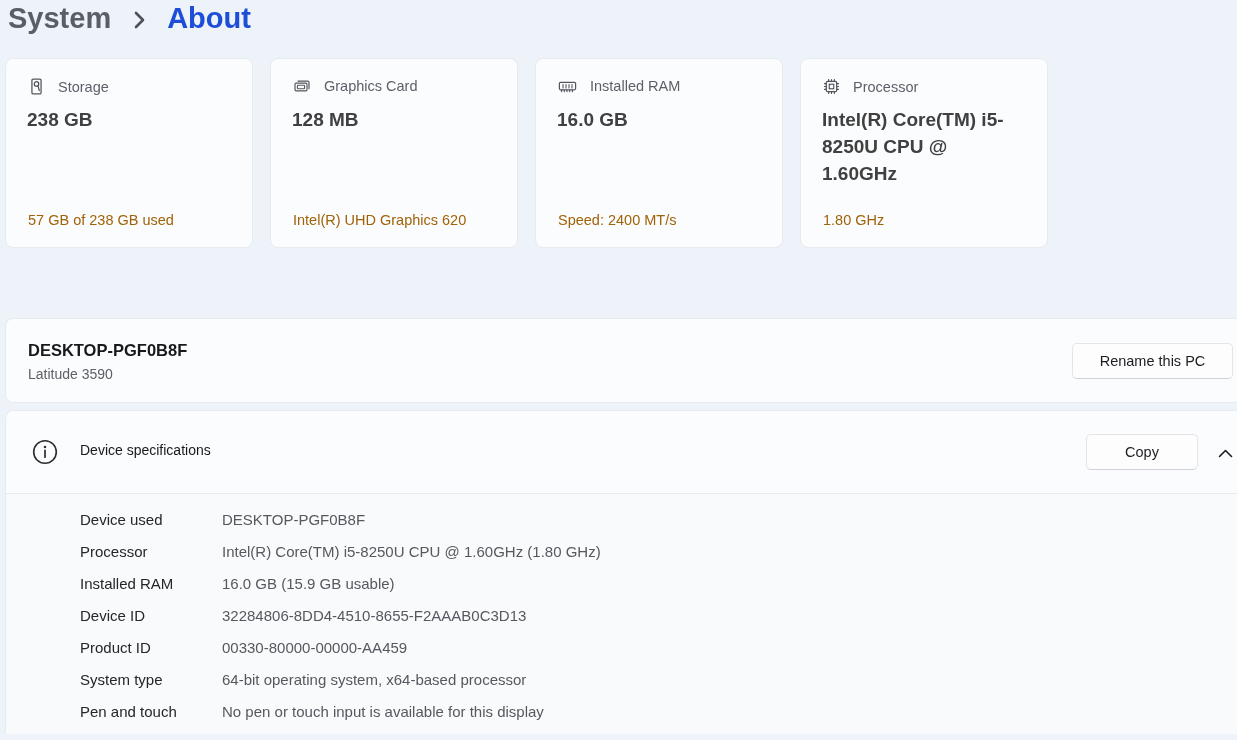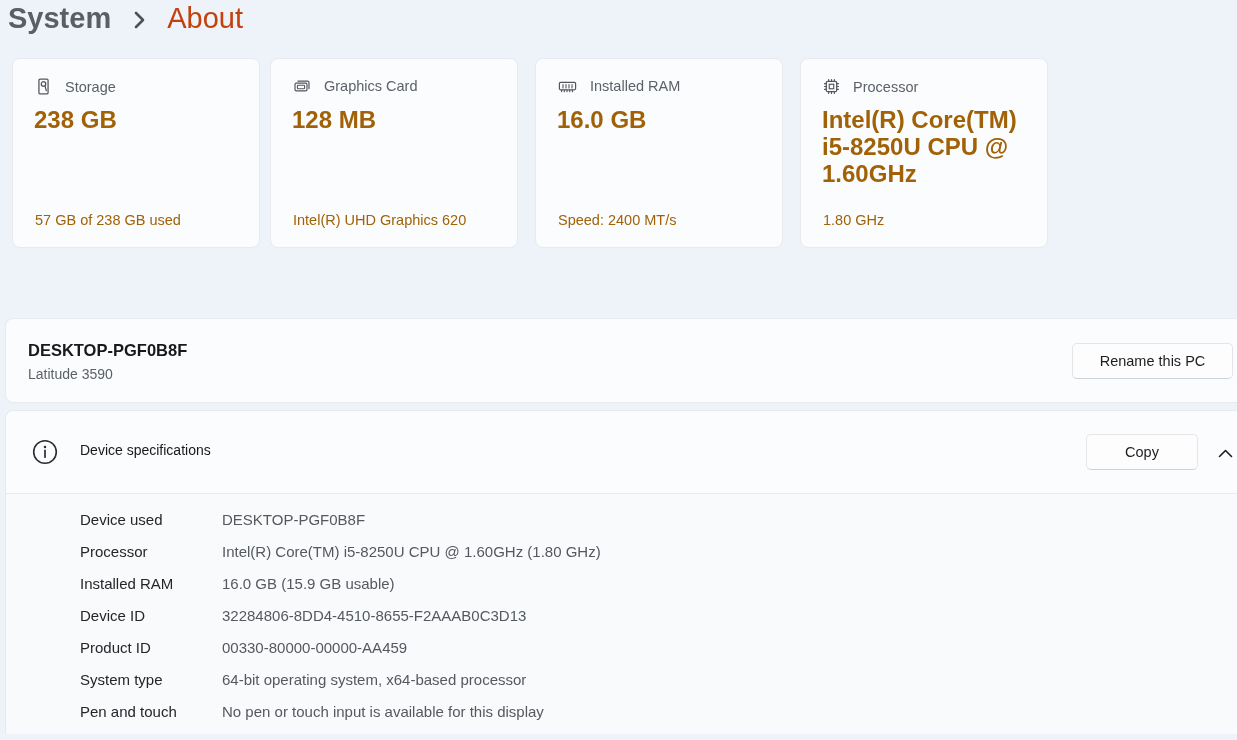--- a/index.html
+++ b/index.html
@@ -8,31 +8,31 @@
     background:#eef2f9;
     width:1237px;height:740px;overflow:hidden;position:relative;
     -webkit-font-smoothing:antialiased;
   }
   #stage{position:absolute;inset:0;width:1133px;height:740px;background:#eef2f9;}
 
   
   .breadcrumb{position:absolute;left:8px;top:-4px;height:44px;display:flex;align-items:center;gap:20px;}
   .crumb-parent{font-size:29px;font-weight:600;color:#5a5f66;cursor:pointer;}
   .crumb-sep{display:flex;align-items:center;margin-top:3px;}
-  .crumb-current{font-size:29px;font-weight:400;color:#c2410c;}
+  .crumb-current{font-size:29px;font-weight:700;color:#1d4ed8;}
 
   
   .stat-card{
     position:absolute;top:58px;width:248px;height:190px;
     background:#fbfcfe;border:1px solid #e7eaef;border-radius:8px;
     box-sizing:border-box;
   }
   .stat-head{position:absolute;left:22px;top:19px;display:flex;align-items:center;gap:13px;}
   .stat-title{font-size:14.5px;color:#5c6168;}
-  .stat-value{position:absolute;left:21px;top:47px;right:20px;font-size:24px;line-height:27px;font-weight:700;color:#a16207;}
+  .stat-value{position:absolute;left:21px;top:47px;right:20px;font-size:19px;line-height:27px;font-weight:700;color:#404040;}
   .stat-sub{position:absolute;left:22px;bottom:19px;font-size:14.5px;color:#a16207;text-align:right;}
   .stat-icon svg{display:block;}
 
   
   .panel{position:absolute;left:5px;width:1245px;background:#fbfcfe;box-sizing:border-box;}
   .rename-panel{
     top:318px;height:85px;border:1px solid #e7eaef;border-right:none;
     border-radius:8px 0 0 8px;
   }
   .device-name{position:absolute;left:22px;top:22px;font-size:16.5px;font-weight:600;color:#17191c;}
@@ -73,21 +73,21 @@
   <div class="breadcrumb">
     <span class="crumb-parent">System</span>
     <span class="crumb-sep">
       <svg width="16" height="22" viewBox="0 0 16 22">
           <path d="M5 4 L12 11 L5 18" fill="none" stroke="#4d5157" stroke-width="2.6" stroke-linecap="round" stroke-linejoin="round"></path>
         </svg>
     </span>
     <span class="crumb-current">About</span>
   </div>
 
-  <div class="stat-card" style="left:12px;">
+  <div class="stat-card" style="left:5px;">
     <div class="stat-head">
       <span class="stat-icon">
         <svg width="17" height="17" viewBox="0 0 16 16">
             <rect x="3.7" y="1" width="8.6" height="14" rx="1.2" fill="none" stroke="#53575d" stroke-width="1.2"></rect>
             <circle cx="8" cy="5.6" r="2.1" fill="none" stroke="#53575d" stroke-width="1.2"></circle>
             <path d="M9.4 7.2 L10.6 11.8" fill="none" stroke="#53575d" stroke-width="1.2" stroke-linecap="round"></path>
           </svg>
       </span>
       <span class="stat-title">Storage</span>
     </div>

